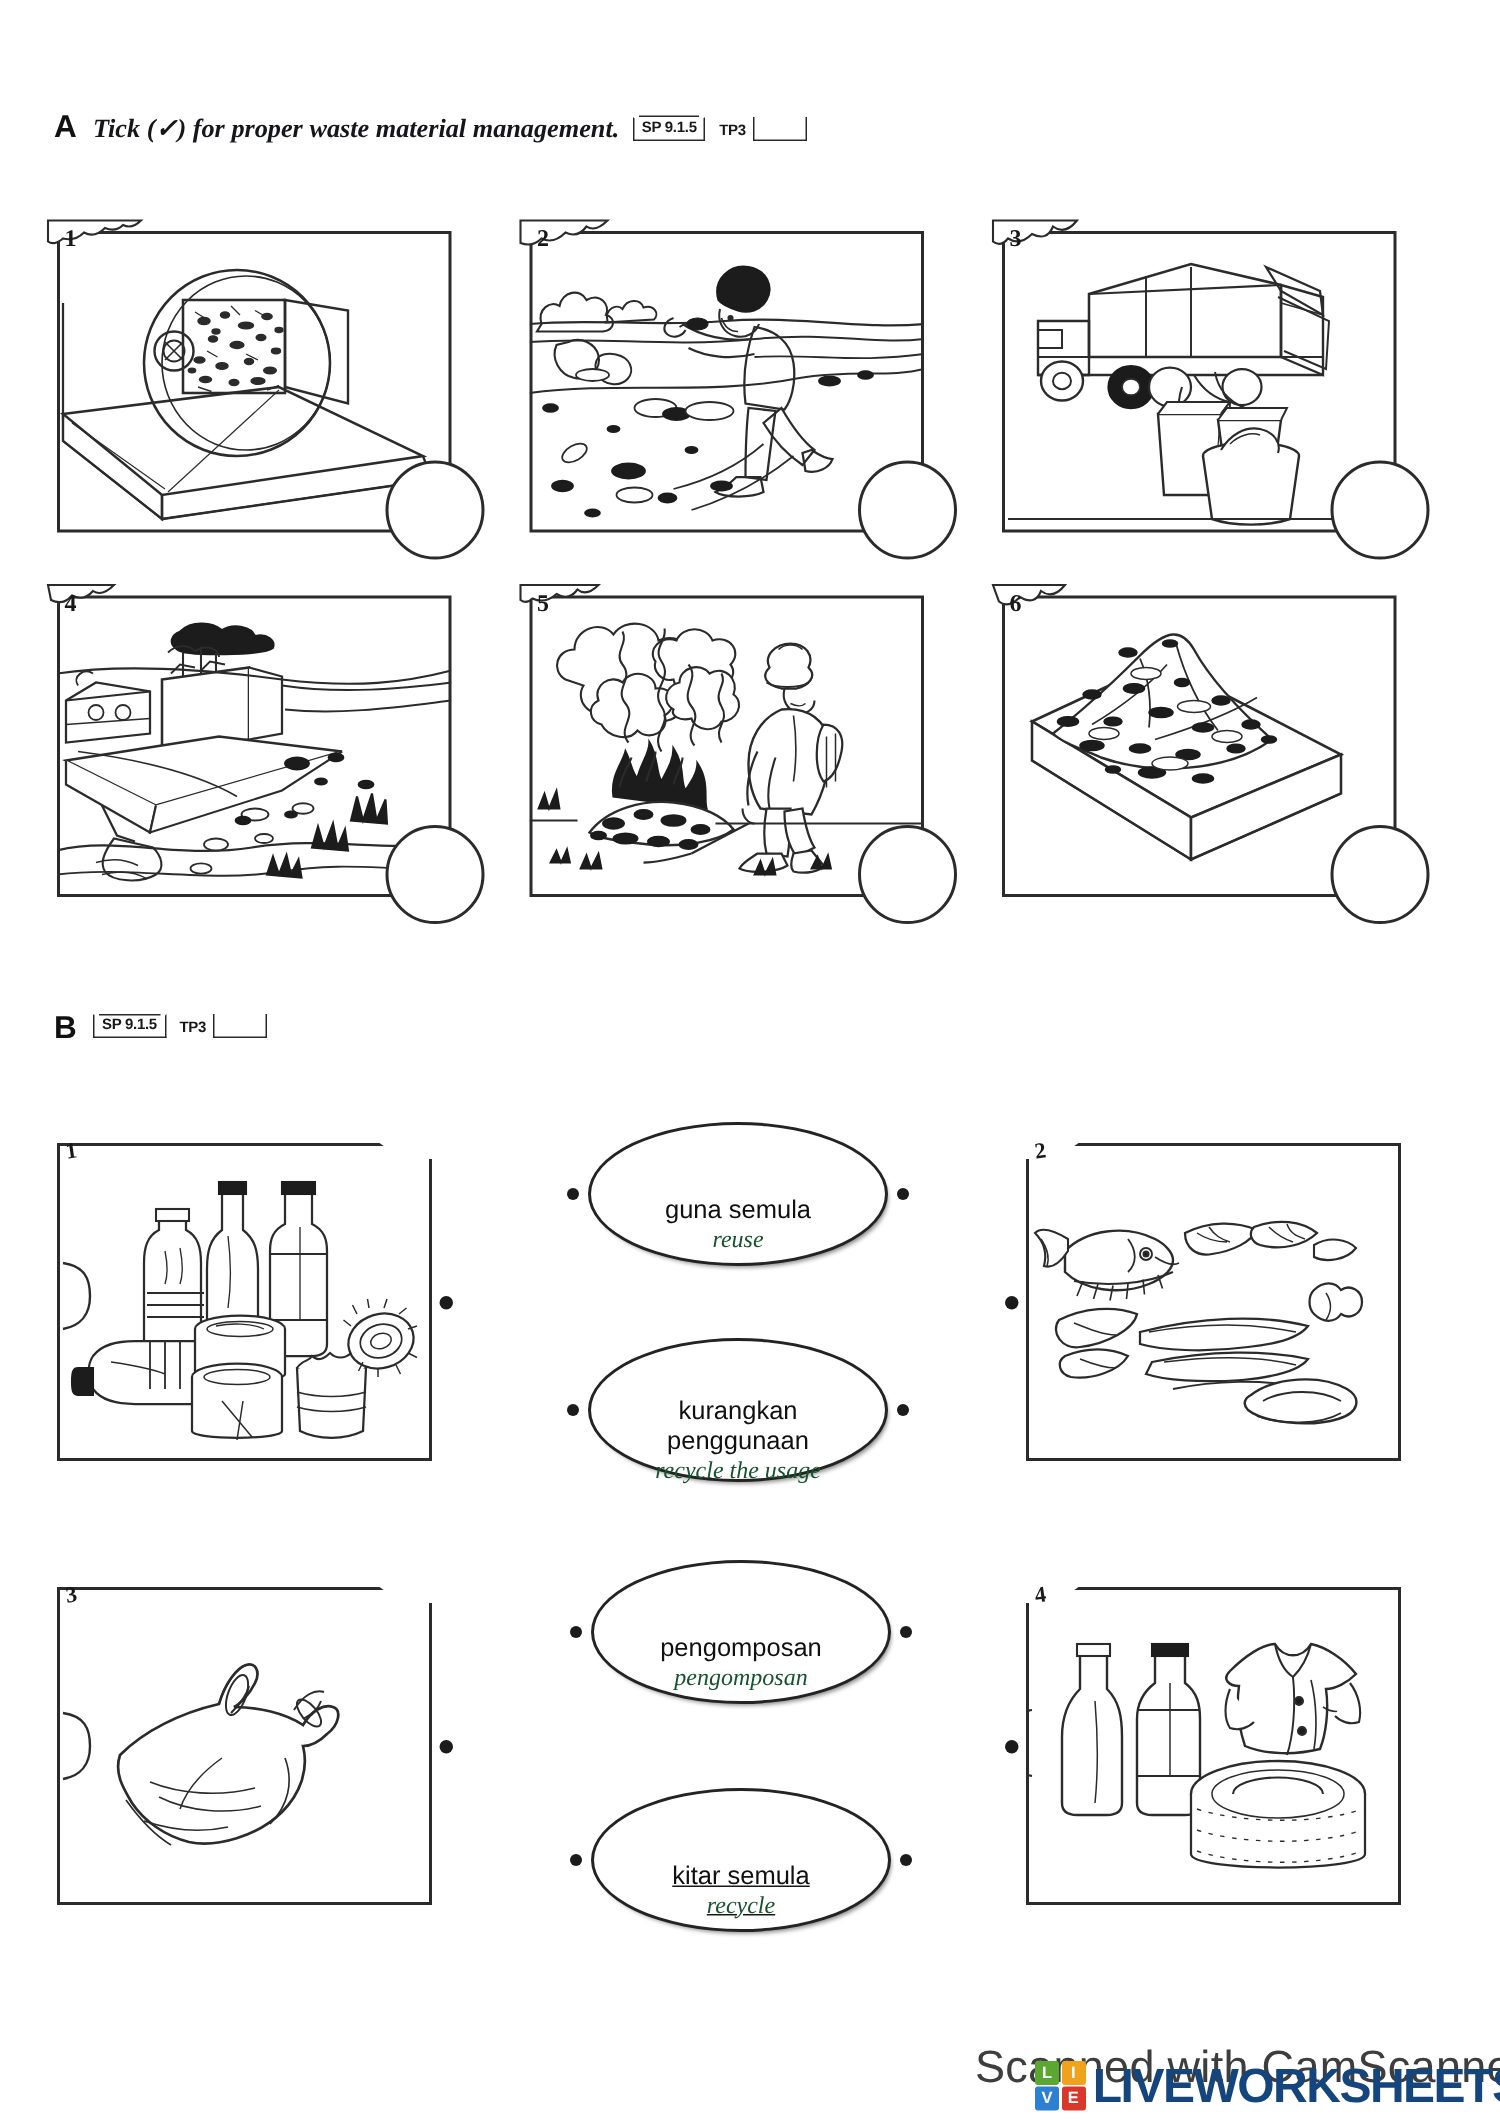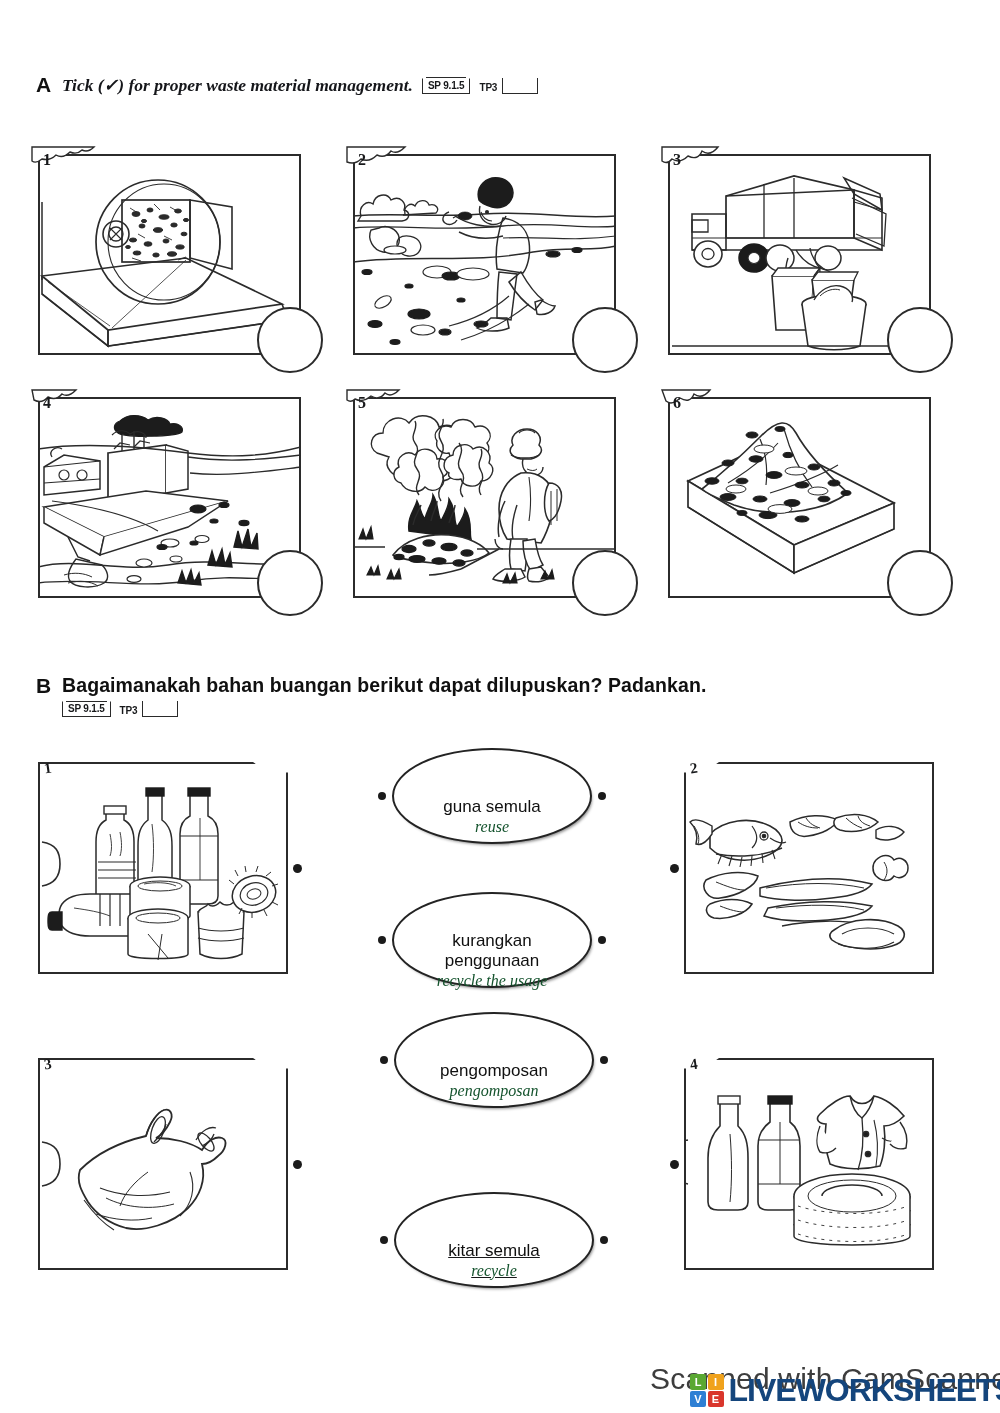--- a/index.html
+++ b/index.html
@@ -652,21 +652,20 @@
     </svg>
     <div class="pnum">6</div>
     <div class="pcircle"></div>
   </div>
 </div>
 
 <div class="section" style="top:673px;">
   <div class="sec-head">
     <div class="sec-letter">B</div>
     <div class="sec-lines">
-      <div class="sec-bm">Bagaimanakah bahan buangan berikut dapat dilupuskan? Padankan.</div>
       <div class="sec-en-row">
         <div class="badges">
           <span class="sp-badge">SP 9.1.5</span>
           <span class="tp-wrap">
             <span class="tp-text">TP3</span>
             <span class="tp-box"></span>
           </span>
         </div>
       </div>
     </div>
@@ -848,21 +847,21 @@
   <div class="dot-r"></div>
 </div>
 
 <div class="oval" style="left:392px; top:892px;">
   <div class="dot-l"></div>
   <div class="bm" style="max-width:130px;text-align:center;">kurangkan penggunaan</div>
   <div class="en">recycle the usage</div>
   <div class="dot-r"></div>
 </div>
 
-<div class="oval" style="left:394px; top:1012px;">
+<div class="oval" style="left:394px; top:1040px;">
   <div class="dot-l"></div>
   <div class="bm">pengomposan</div>
   <div class="en">pengomposan</div>
   <div class="dot-r"></div>
 </div>
 
 <div class="oval" style="left:394px; top:1192px;text-decoration:underline;">
   <div class="dot-l"></div>
   <div class="bm">kitar semula</div>
   <div class="en">recycle</div>

